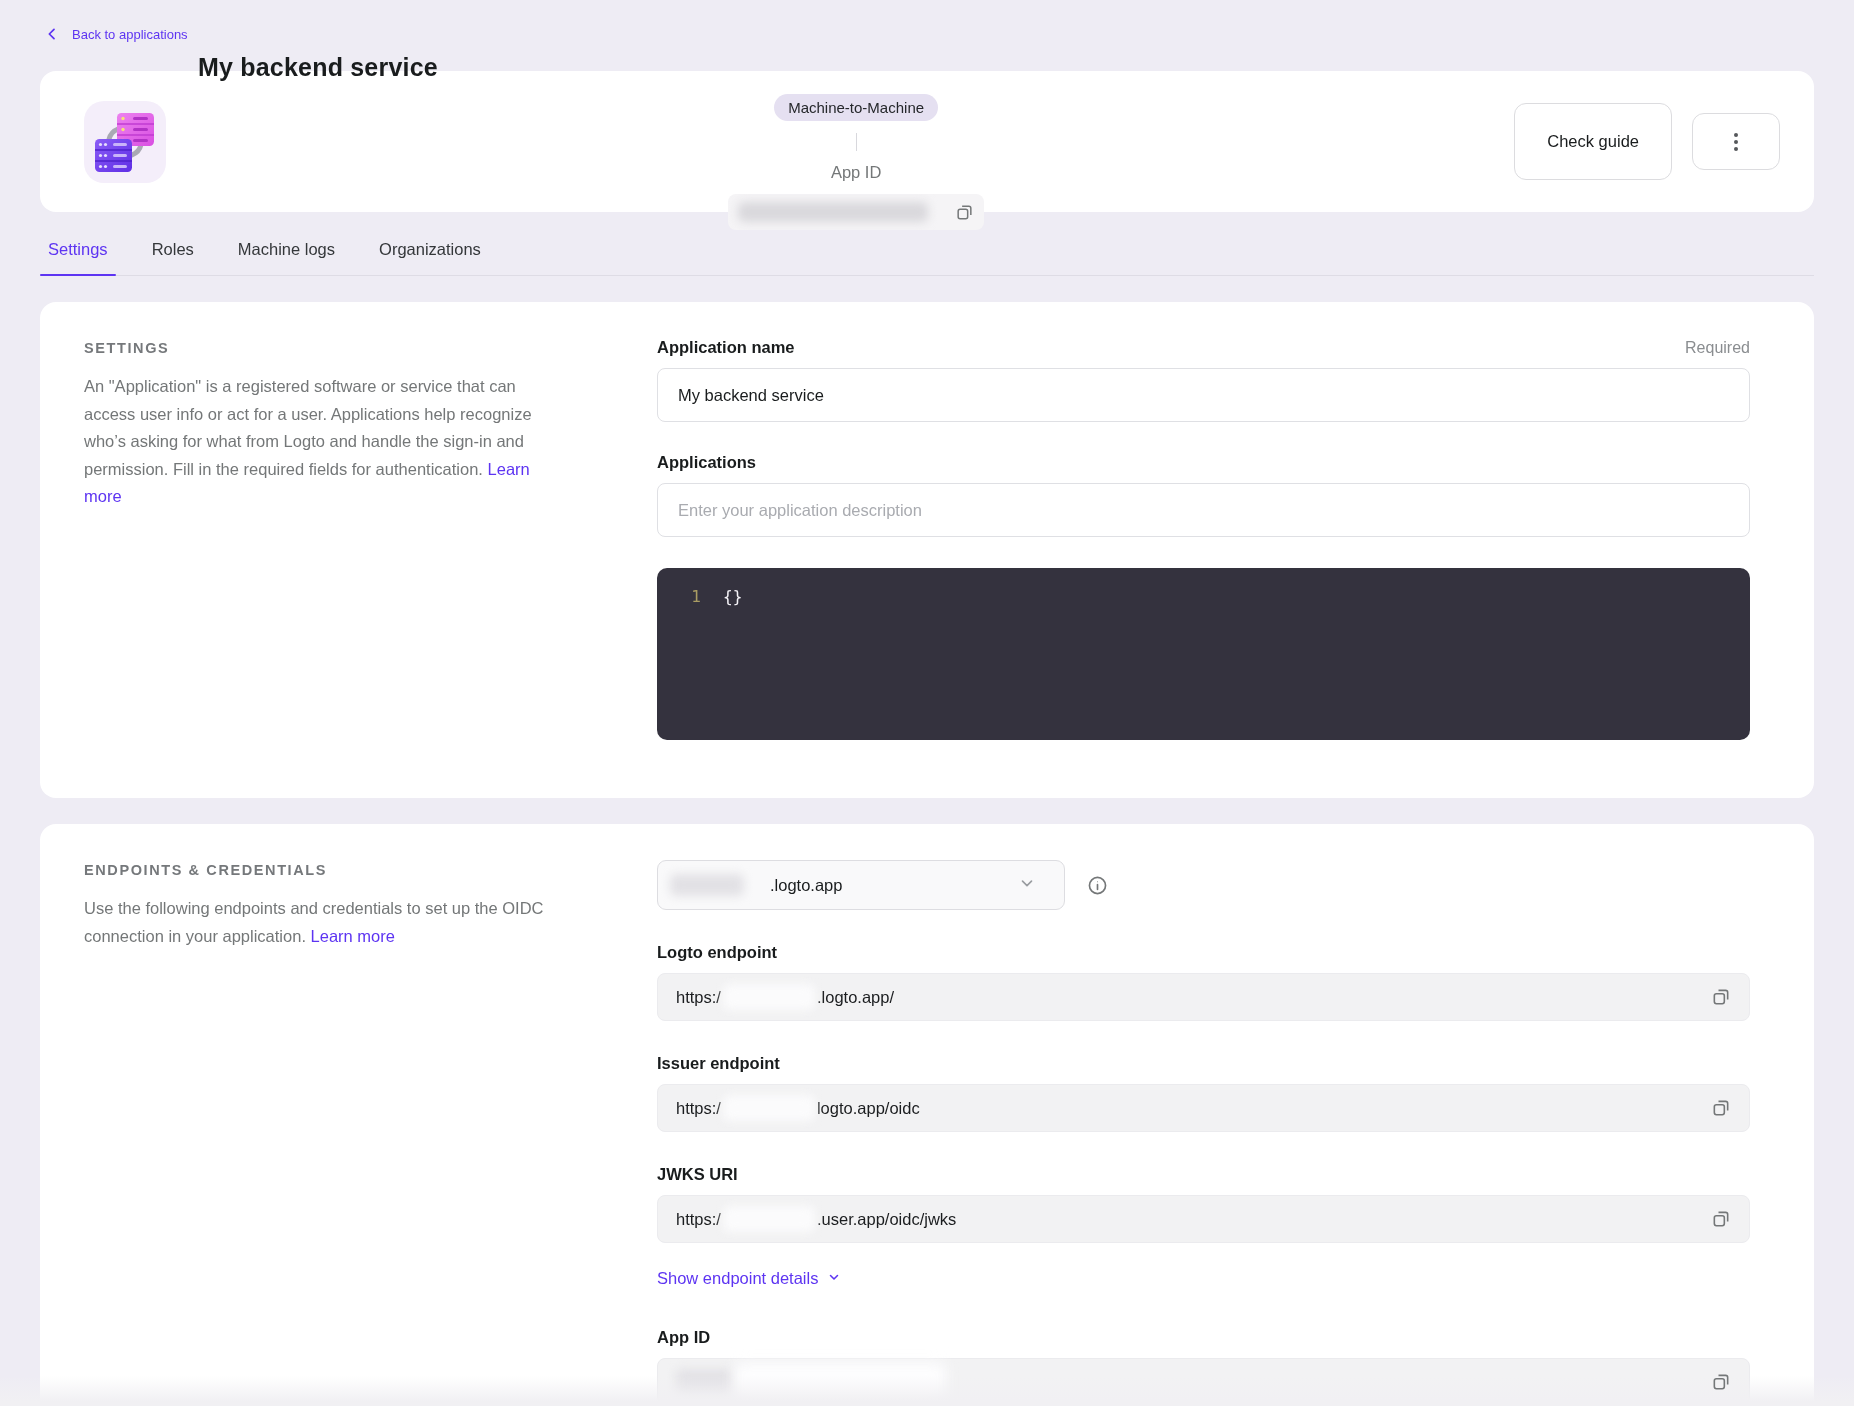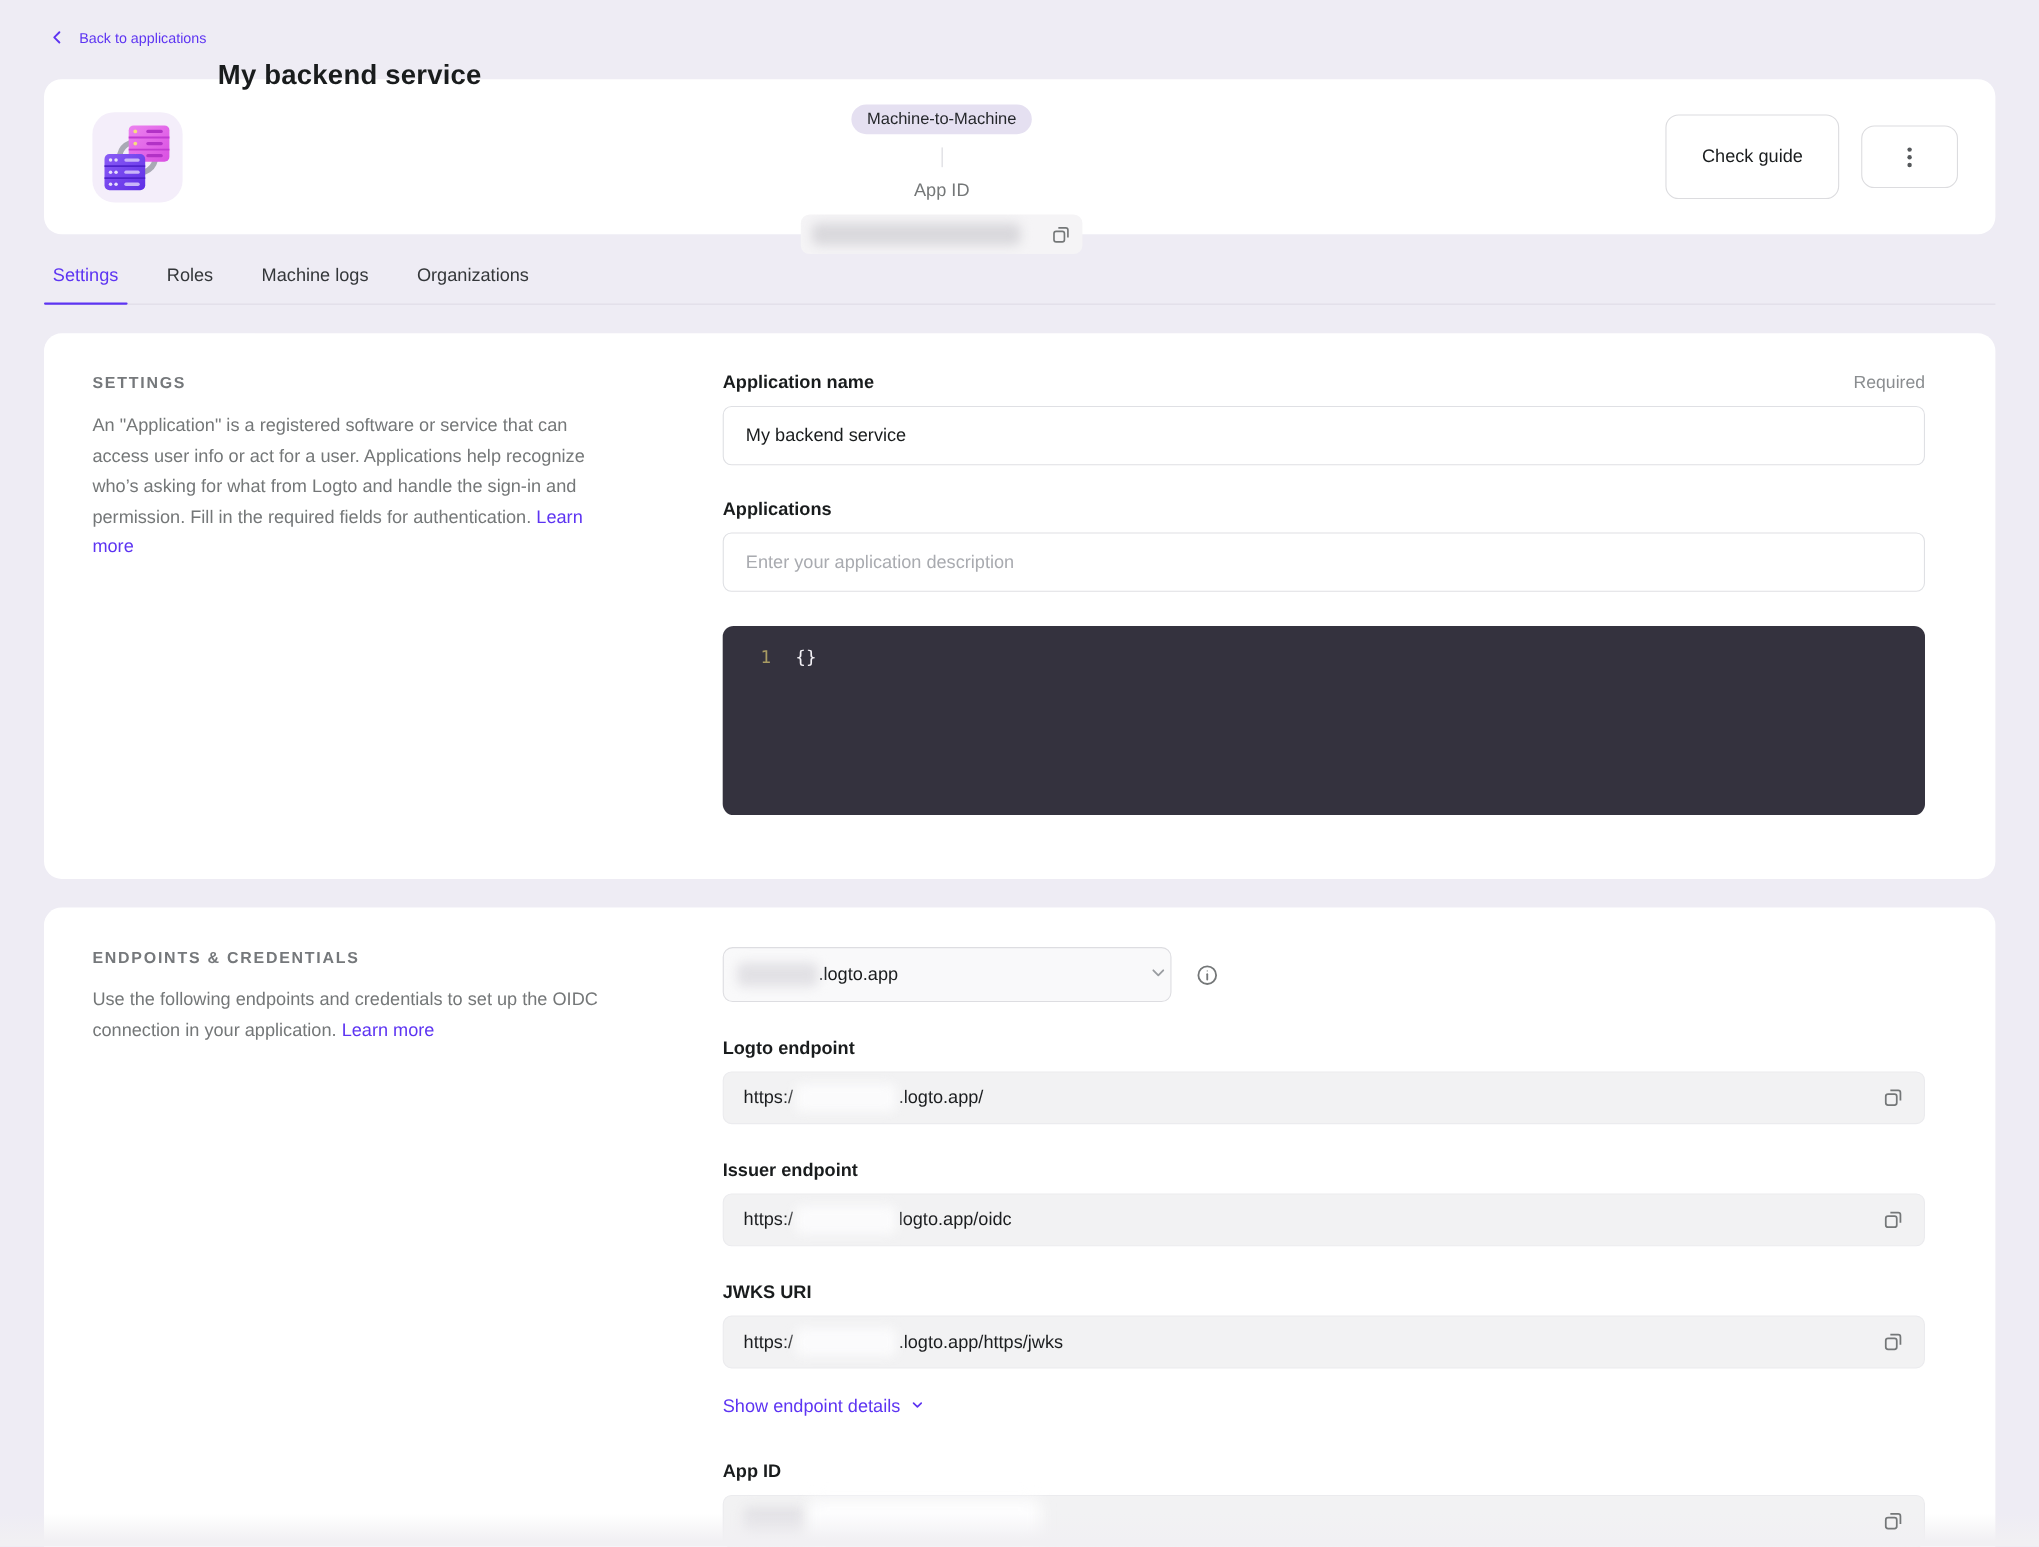--- a/index.html
+++ b/index.html
@@ -136,21 +136,21 @@
   .code-gutter {
     flex: 0 0 44px; text-align: right; color: #a99c63; user-select: none;
   }
   .code-content { padding-left: 22px; color: #f4f2f7; }
 
   
   .domain-row { display: flex; align-items: center; gap: 22px; }
   .domain-select {
     width: 408px; height: 50px; background: #f9f9fa;
     border: 1px solid #dddde1; border-radius: 9px;
-    display: flex; align-items: center; padding: 0 2px;
+    display: flex; align-items: center; padding: 0 28px;
     cursor: pointer; position: relative; overflow: hidden;
   }
   .domain-select .blur-blob {
     position: absolute; left: 12px; top: 13px; width: 74px; height: 22px;
     background: #e2e1e5;
   }
   .domain-select .domain-text {
     font-size: 16.5px; color: #191c1d; margin-left: 84px; flex: 1 1 auto;
   }
   .info-icon { color: #747778; display: inline-flex; cursor: pointer; }
@@ -395,21 +395,21 @@
           </button>
         </div>
       </div>
 
       
       <div class="endpoint-group">
         <span class="field-label">JWKS URI</span>
         <div class="readonly-field">
           <span class="mono-text">https:/</span>
           <span class="blur-blob inline"></span>
-          <span class="mono-text">.logto.app/https/jwks</span>
+          <span class="mono-text">.user.app/oidc/jwks</span>
           <span class="spacer"></span>
           <button class="icon-btn">
             <svg width="20" height="20" viewBox="0 0 24 24" fill="none" stroke="#747778" stroke-width="1.9" stroke-linejoin="round">
               <rect x="4" y="8" width="12" height="12" rx="2.5"></rect>
               <path d="M9 4 h8.5 A2.5 2.5 0 0 1 20 6.5 V15"></path>
             </svg>
           </button>
         </div>
       </div>
 

